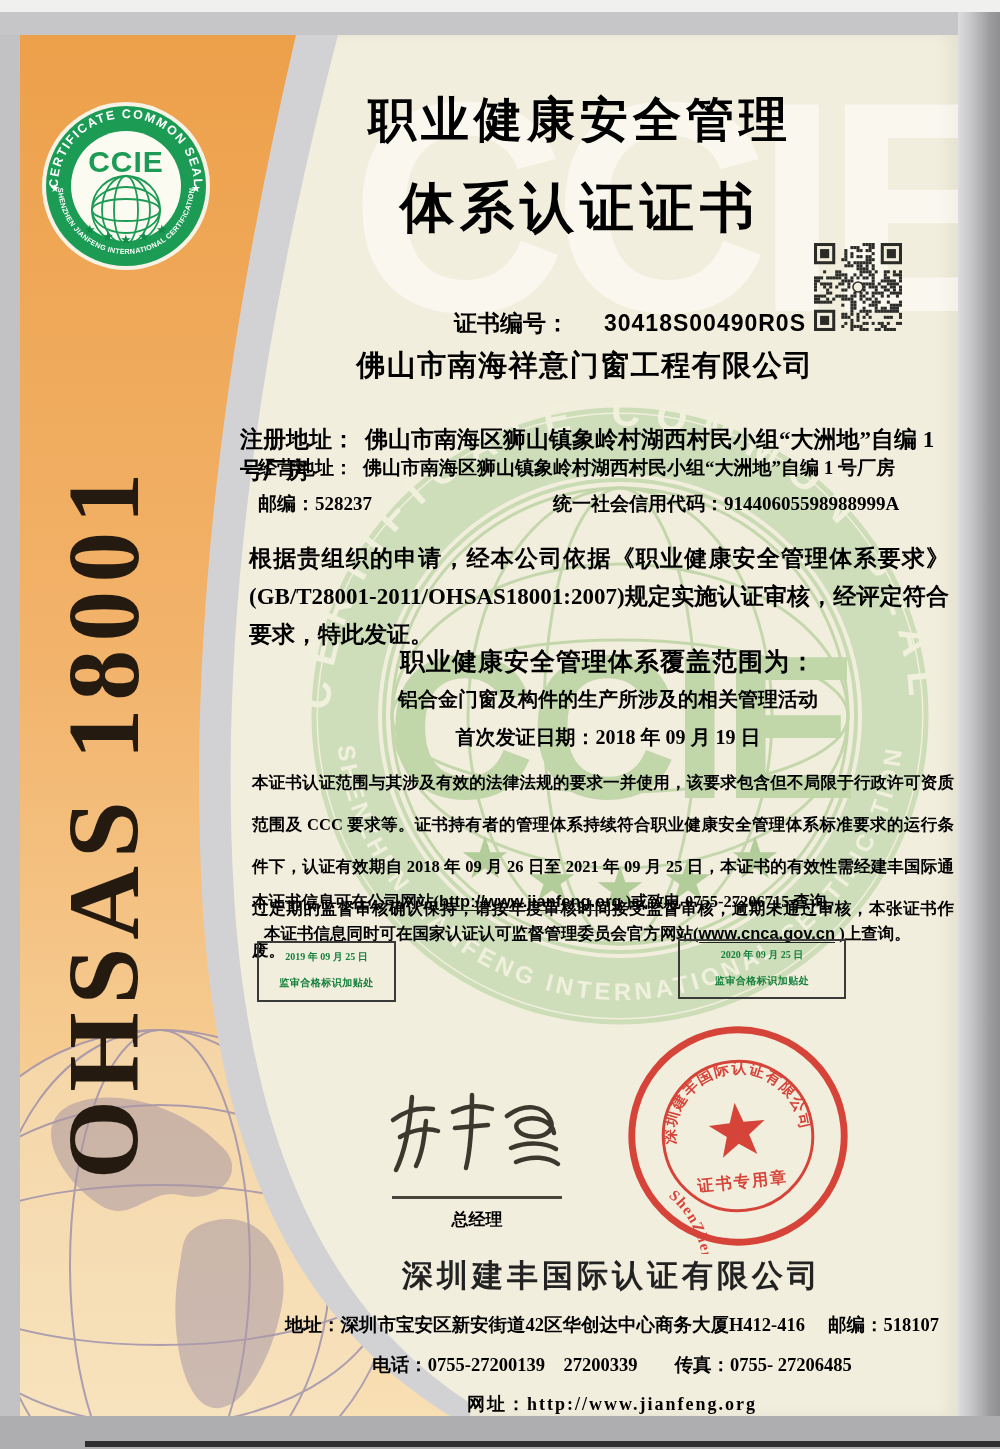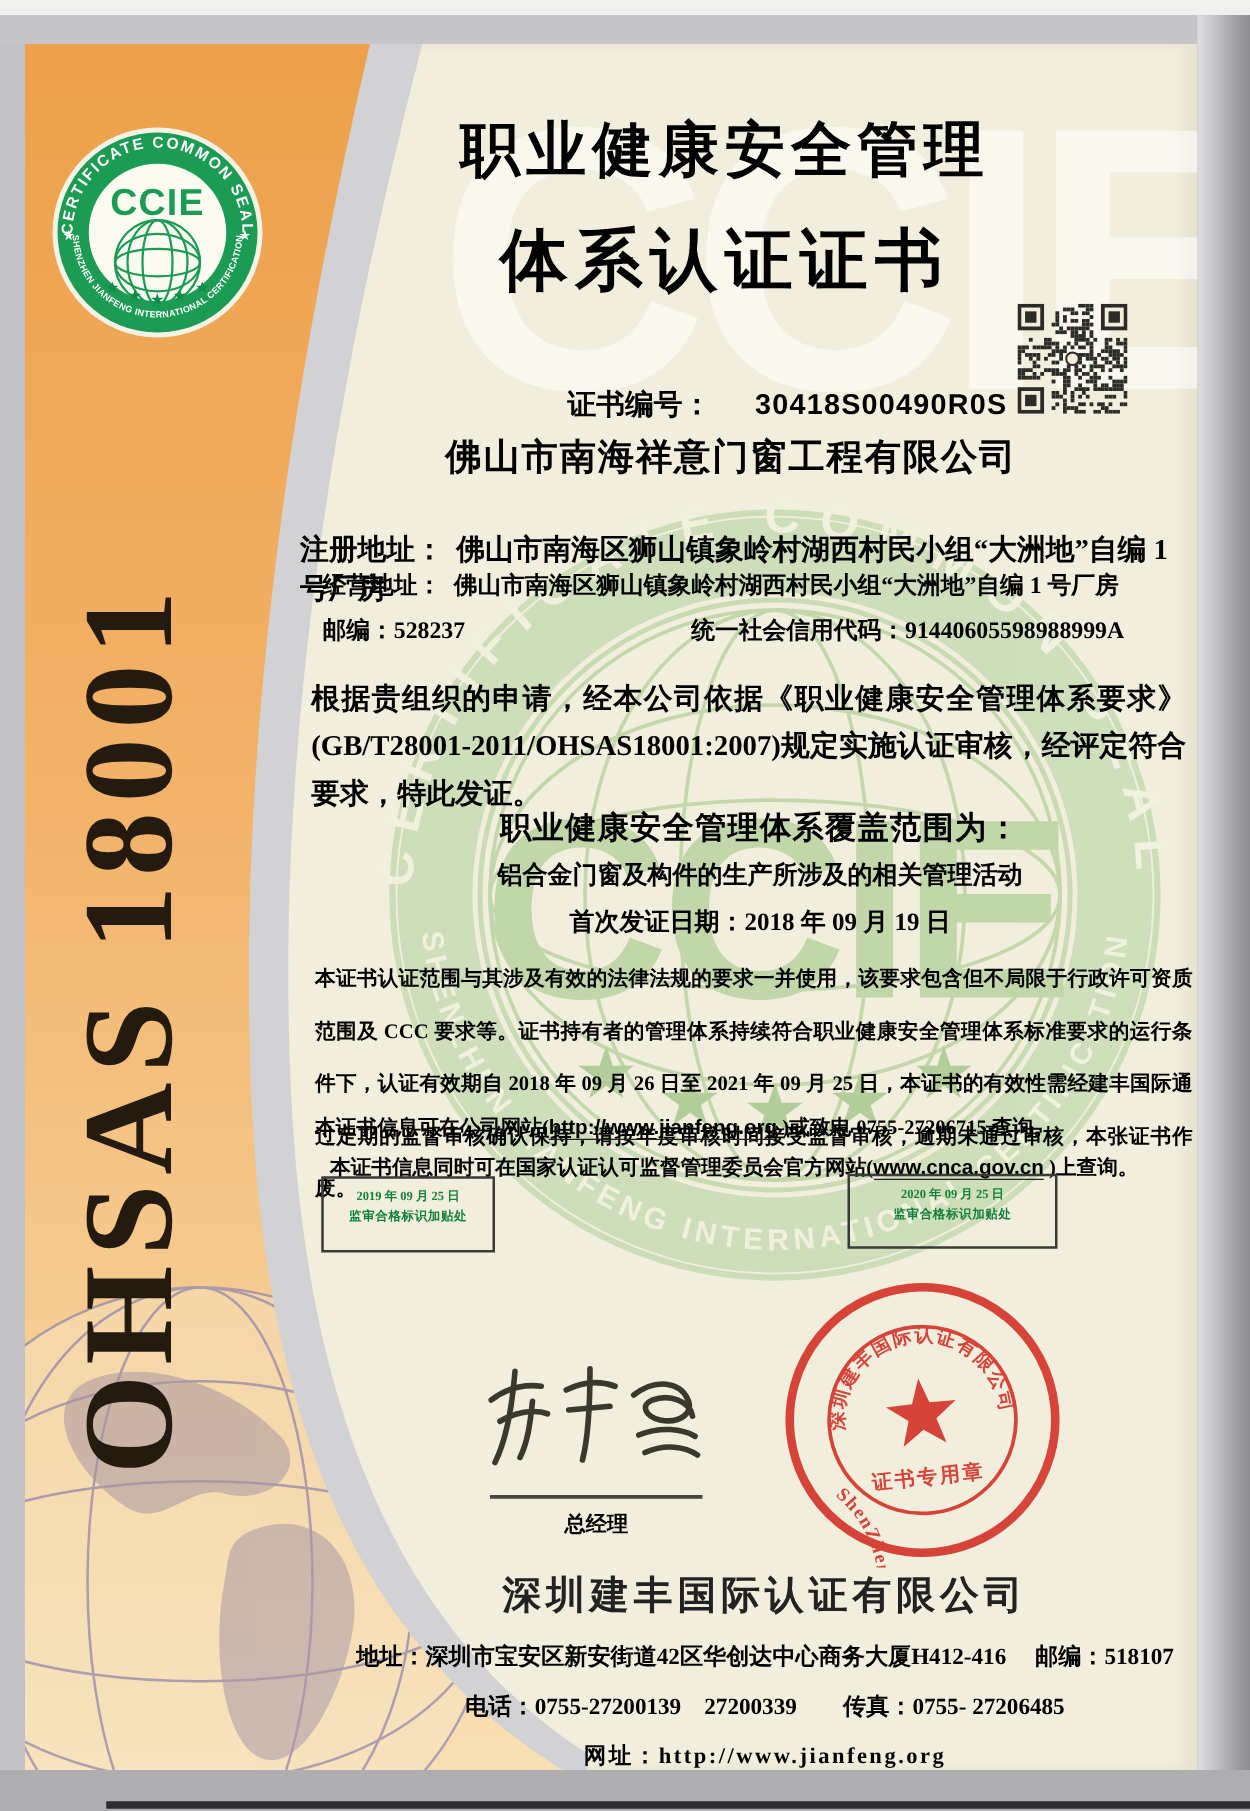--- a/index.html
+++ b/index.html
@@ -54,21 +54,21 @@
   .grant{left:229px;top:505px;width:700px;font-size:23px;line-height:38px;font-weight:700;text-align:justify;}
   .scopehead{left:238px;top:610px;width:700px;text-align:center;font-size:25px;font-weight:700;letter-spacing:1px;}
   .scope{left:238px;top:651px;width:700px;text-align:center;font-size:20px;font-weight:600;}
   .firstissue{left:238px;top:689px;width:700px;text-align:center;font-size:20px;font-weight:700;}
   .terms{left:232px;top:727px;width:702px;font-size:16.5px;line-height:42px;font-weight:600;text-align:justify;}
   .info1{left:232px;top:856px;font-size:16.5px;font-weight:600;}
   .info2{left:244px;top:888px;font-size:16.5px;font-weight:600;}
   .uline{border-bottom:1.5px solid #222;font-family:"Liberation Sans","DejaVu Sans",sans-serif;font-weight:700;}
   .sticker{border:2px solid #3a3a38;text-align:center;font-weight:700;font-size:10px;z-index:2;position:absolute;color:#15803d;}
   .sticker .d{margin-top:7px;}
-  .sticker .l{margin-top:2px;letter-spacing:.5px;}
+  .sticker .l{margin-top:12px;letter-spacing:.5px;}
   .sticker1{left:237px;top:906px;width:135px;height:57px;}
   .sticker2{left:658px;top:904px;width:164px;height:56px;}
   .signature-svg{left:355px;top:1045px;width:200px;height:110px;z-index:2;}
   .sig-line{left:372px;top:1161px;width:170px;height:3px;background:#47453c;z-index:2;}
   .sig-title{left:372px;top:1173px;width:170px;text-align:center;font-size:17px;font-weight:600;}
   .stamp-svg{left:600px;top:983px;width:236px;height:236px;z-index:3;opacity:.92;}
   .issuer-name{left:242px;top:1220px;width:700px;text-align:center;font-size:31px;font-weight:700;letter-spacing:4px;color:#222;}
   .issuer-addr{left:222px;top:1277px;width:740px;text-align:center;font-size:18.5px;font-weight:700;}
   .issuer-tel{left:222px;top:1317px;width:740px;text-align:center;font-size:18.5px;font-weight:700;}
   .issuer-web{left:222px;top:1357px;width:740px;text-align:center;font-size:18px;font-weight:700;letter-spacing:2px;}

